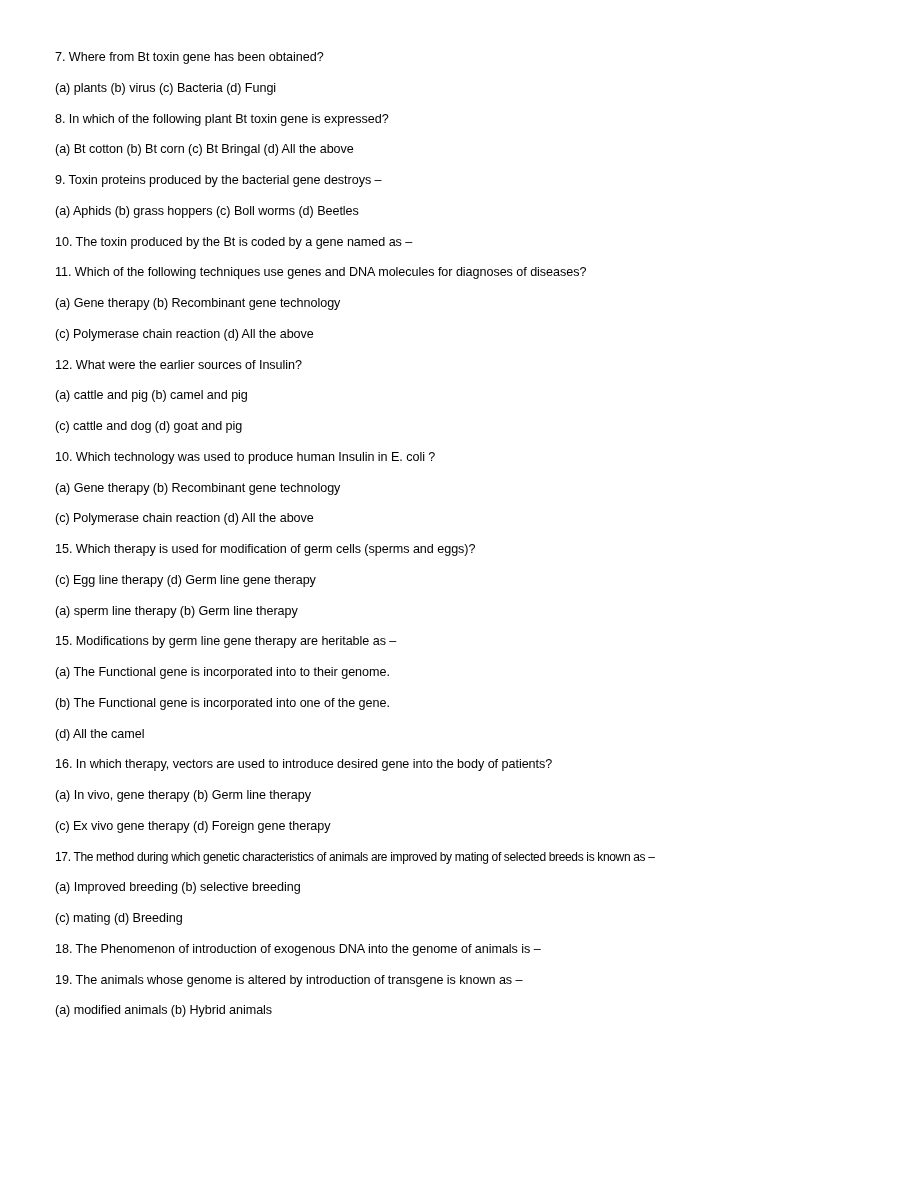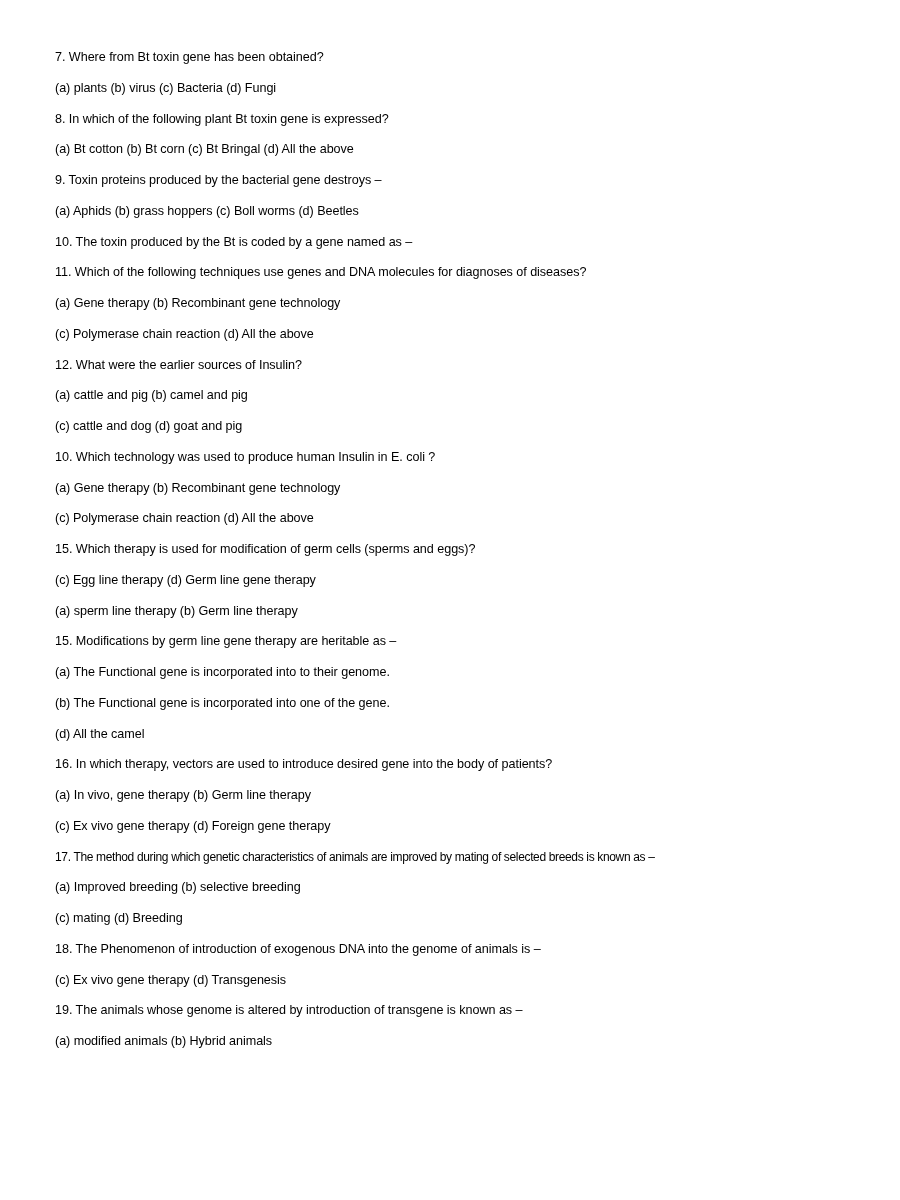--- a/index.html
+++ b/index.html
@@ -72,18 +72,17 @@
 
   <div class="line">16. In which therapy, vectors are used to introduce desired gene into the body of patients?</div>
   <div class="line">(a) In vivo, gene therapy (b) Germ line therapy</div>
   <div class="line">(c) Ex vivo gene therapy (d) Foreign gene therapy</div>
 
   <div class="line tight">17. The method during which genetic characteristics of animals are improved by mating of selected breeds is known as –</div>
   <div class="line">(a) Improved breeding (b) selective breeding</div>
   <div class="line">(c) mating (d) Breeding</div>
 
   <div class="line">18. The Phenomenon of introduction of exogenous DNA into the genome of animals is –</div>
-  <div class="line">(c) Ex vivo gene therapy (d) Transgenesis</div>
 
   <div class="line">19. The animals whose genome is altered by introduction of transgene is known as –</div>
   <div class="line">(a) modified animals (b) Hybrid animals</div>
 
 </div>
 
 </body></html>

